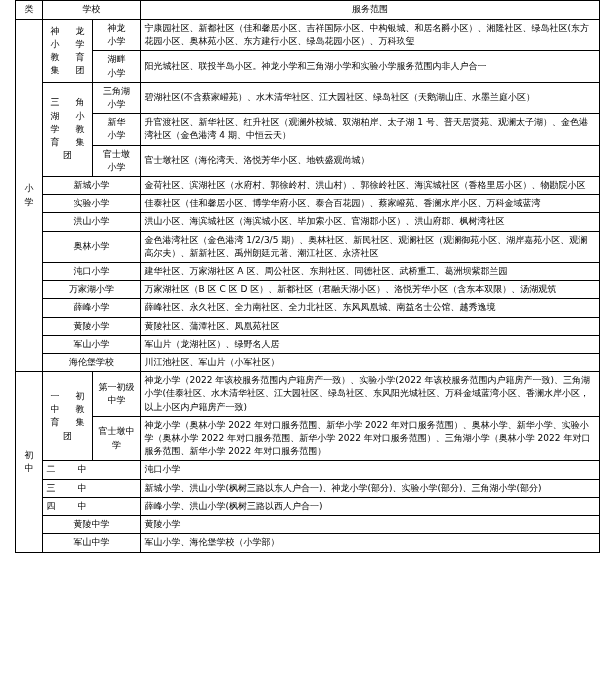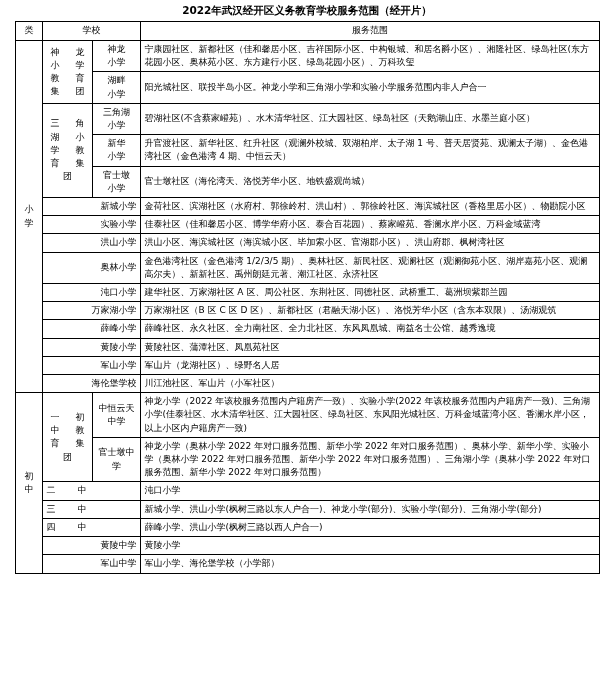--- a/index.html
+++ b/index.html
@@ -81,21 +81,21 @@
   }
   .grpname .ln.solo{justify-content:center;}
 
   .subschool{
     text-align:center;
     font-size:9px;
     line-height:14px;
     padding-left:5px;
   }
   .schoolname{
-    text-align:right;
+    text-align:center;
     font-size:9px;
     padding-left:7px;
   }
   .range{
     text-align:left;
     font-size:9px;
     line-height:14.5px;
     padding:3px 5px 3px 5px;
   }
   
@@ -104,21 +104,20 @@
     padding-left:7px;
     font-size:9px;
   }
   .spaced .g{display:inline-block;width:40px;display:inline-flex;justify-content:space-between;}
 </style>
 </head>
 <body>
 
 <div class="page">
 
-  <div class="doc-title">2022年武汉经开区义务教育学校服务范围（经开片）</div>
 
   <table class="svc">
     <colgroup>
       <col class="c1">
         <col class="c2">
         <col class="c3">
         <col class="c4">
     </colgroup>
     <tbody>
 
@@ -268,21 +267,21 @@
             </span>
           <span class="ln">
               <span>育</span>
               <span>集</span>
             </span>
           <span class="ln solo">
               <span>团</span>
             </span>
         </td>
         <td class="subschool">
-          <div>中恒云天</div>
+          <div>第一初级</div>
           <div>中学</div>
         </td>
         <td class="range">神龙小学（2022 年该校服务范围内户籍房产一致）、实验小学(2022 年该校服务范围内户籍房产一致)、三角湖小学(佳泰社区、水木清华社区、江大园社区、绿岛社区、东风阳光城社区、万科金域蓝湾小区、香澜水岸小区，以上小区内户籍房产一致)</td>
       </tr>
       <tr>
         <td class="subschool">
           <div>官士墩中</div>
           <div>学</div>
         </td>
         <td class="range">神龙小学（奥林小学 2022 年对口服务范围、新华小学 2022 年对口服务范围）、奥林小学、新华小学、实验小学（奥林小学 2022 年对口服务范围、新华小学 2022 年对口服务范围）、三角湖小学（奥林小学 2022 年对口服务范围、新华小学 2022 年对口服务范围）</td>

